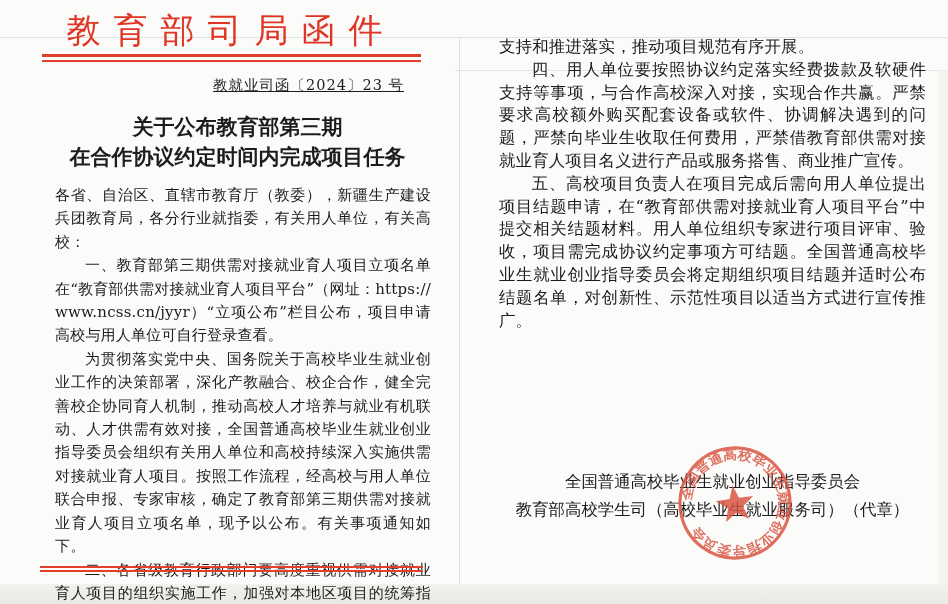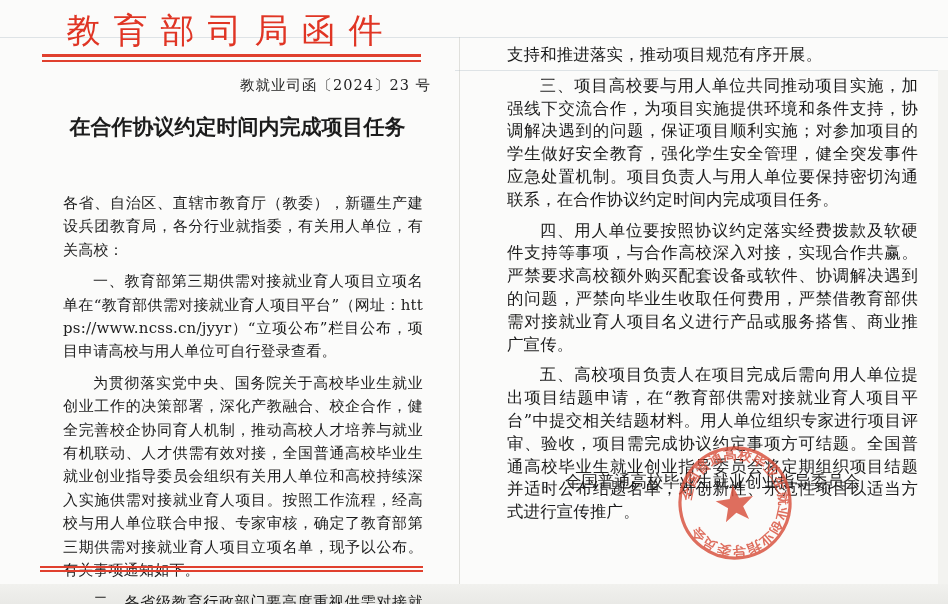--- a/index.html
+++ b/index.html
@@ -21,31 +21,31 @@
     position:absolute; left:40px; top:8px; width:382px;
     text-align:center; font-size:34px; font-weight:normal;
     color:var(--masthead-red,#e03524); letter-spacing:13px; white-space:nowrap;
   }
   .masthead-rule{
     position:absolute; left:42px; top:54px; width:379px; height:3px;
     border-top:3px solid var(--rule-red,#e0402e);
     border-bottom:2px solid var(--rule-red,#e0402e);
   }
   .doc-number{
-    position:absolute; left:69px; top:76px; width:362px;
-    text-align:right; font-size:14.5px; letter-spacing:1px;
+    position:absolute; left:42px; top:76px; width:362px;
+    text-align:right; font-size:14.5px; letter-spacing:1px;text-decoration:underline;
   }
   .notice-title{
     position:absolute; left:40px; top:112px; width:395px;
     text-align:center; font-weight:bold; font-size:21px; line-height:30px;
   }
   .body-col{position:absolute;}
   .p1-body{left:55px; top:184px; width:376px; font-size:15px; line-height:23.4px;}
   .p2-body{left:499px; top:36px; width:427px; font-size:16.4px; line-height:22.8px;}
-  .para{margin:8px; text-align:justify; letter-spacing:.2px; word-break:break-all;}
+  .para{margin:0; text-align:justify; letter-spacing:.2px; word-break:break-all;}
   .para.ind{text-indent:2em;}
   .footer-rule{
     position:absolute; left:40px; top:566px; width:383px; height:2px;
     border-top:2px solid var(--rule-red,#e0402e);
     border-bottom:2px solid var(--rule-red,#e0402e);
   }
   
   .signature{
     position:absolute; left:499px; top:468px; width:427px;
     text-align:center; font-size:16.4px; line-height:27.5px;
@@ -66,41 +66,42 @@
   <div class="artifact-h" style="left:455px; top:70px; width:493px;"></div>
   <div class="artifact-v" style="left:459px; top:37px; height:547px;"></div>
   <div class="shade-bottom"></div>
   <div class="shade-right"></div>
 
   <div class="masthead">教育部司局函件</div>
   <div class="masthead-rule"></div>
   <div class="doc-number">教就业司函〔2024〕23 号</div>
 
   <div class="notice-title">
+    <div>关于公布教育部第三期</div>
     <div>在合作协议约定时间内完成项目任务</div>
   </div>
 
   <div class="body-col p1-body" id="p1-body">
       <p class="para">各省、自治区、直辖市教育厅（教委），新疆生产建设兵团教育局，各分行业就指委，有关用人单位，有关高校：</p>
       <p class="para ind">一、教育部第三期供需对接就业育人项目立项名单在“教育部供需对接就业育人项目平台”（网址：https://www.ncss.cn/jyyr）“立项公布”栏目公布，项目申请高校与用人单位可自行登录查看。</p>
       <p class="para ind">为贯彻落实党中央、国务院关于高校毕业生就业创业工作的决策部署，深化产教融合、校企合作，健全完善校企协同育人机制，推动高校人才培养与就业有机联动、人才供需有效对接，全国普通高校毕业生就业创业指导委员会组织有关用人单位和高校持续深入实施供需对接就业育人项目。按照工作流程，经高校与用人单位联合申报、专家审核，确定了教育部第三期供需对接就业育人项目立项名单，现予以公布。有关事项通知如下。</p>
       <p class="para ind">二、各省级教育行政部门要高度重视供需对接就业育人项目的组织实施工作，加强对本地区项目的统筹指导、政策</p>
     </div>
 
   <div class="footer-rule"></div>
 
   <div class="body-col p2-body" id="p2-body">
       <p class="para">支持和推进落实，推动项目规范有序开展。</p>
-      <p class="para ind">三、项目高校要与用人单位共同推动项目实施，加强线下交流合作，为项目实施提供环境和条件支持，协调解决遇到的问题，保证项目顺利实施；对参加项目的学生做好安全教育，强化学生安全管理，健全突发事件应急处置机制。项目负责人与用人单位要保持密切沟通联系，在合作协议约定时间内完成项目任务。</p>
       <p class="para ind">四、用人单位要按照协议约定落实经费拨款及软硬件支持等事项，与合作高校深入对接，实现合作共赢。严禁要求高校额外购买配套设备或软件、协调解决遇到的问题，严禁向毕业生收取任何费用，严禁借教育部供需对接就业育人项目名义进行产品或服务搭售、商业推广宣传。</p>
       <p class="para ind">五、高校项目负责人在项目完成后需向用人单位提出项目结题申请，在“教育部供需对接就业育人项目平台”中提交相关结题材料。用人单位组织专家进行项目评审、验收，项目需完成协议约定事项方可结题。全国普通高校毕业生就业创业指导委员会将定期组织项目结题并适时公布结题名单，对创新性、示范性项目以适当方式进行宣传推广。</p>
     </div>
 
   <div class="signature" id="sig-block">
       <div>全国普通高校毕业生就业创业指导委员会</div>
+      <div>教育部高校学生司（高校毕业生就业服务司）（代章）</div>
     </div>
 
   <svg class="seal" viewBox="0 0 124 124">
     <circle cx="62" cy="62" r="55" fill="none" stroke="var(--seal-red,#d8503c)" stroke-width="3.2"></circle>
     <polygon fill="var(--seal-red,#d8503c)" points="62,44 66.7,57.4 80.9,57.7 69.6,66.3 73.7,79.9 62,71.8 50.3,79.9 54.4,66.3 43.1,57.7 57.3,57.4"></polygon>
     <defs>
       <path id="sealTextPath" d="M 62,62 m -44,0 a 44,44 0 1,1 88,0 a 44,44 0 1,1 -88,0"></path>
     </defs>
     <text font-size="12.5" fill="var(--seal-red,#d8503c)" font-weight="bold">
       <textPath href="#sealTextPath" startOffset="8" textLength="250" lengthAdjust="spacingAndGlyphs">全国普通高校毕业生就业创业指导委员会</textPath>

